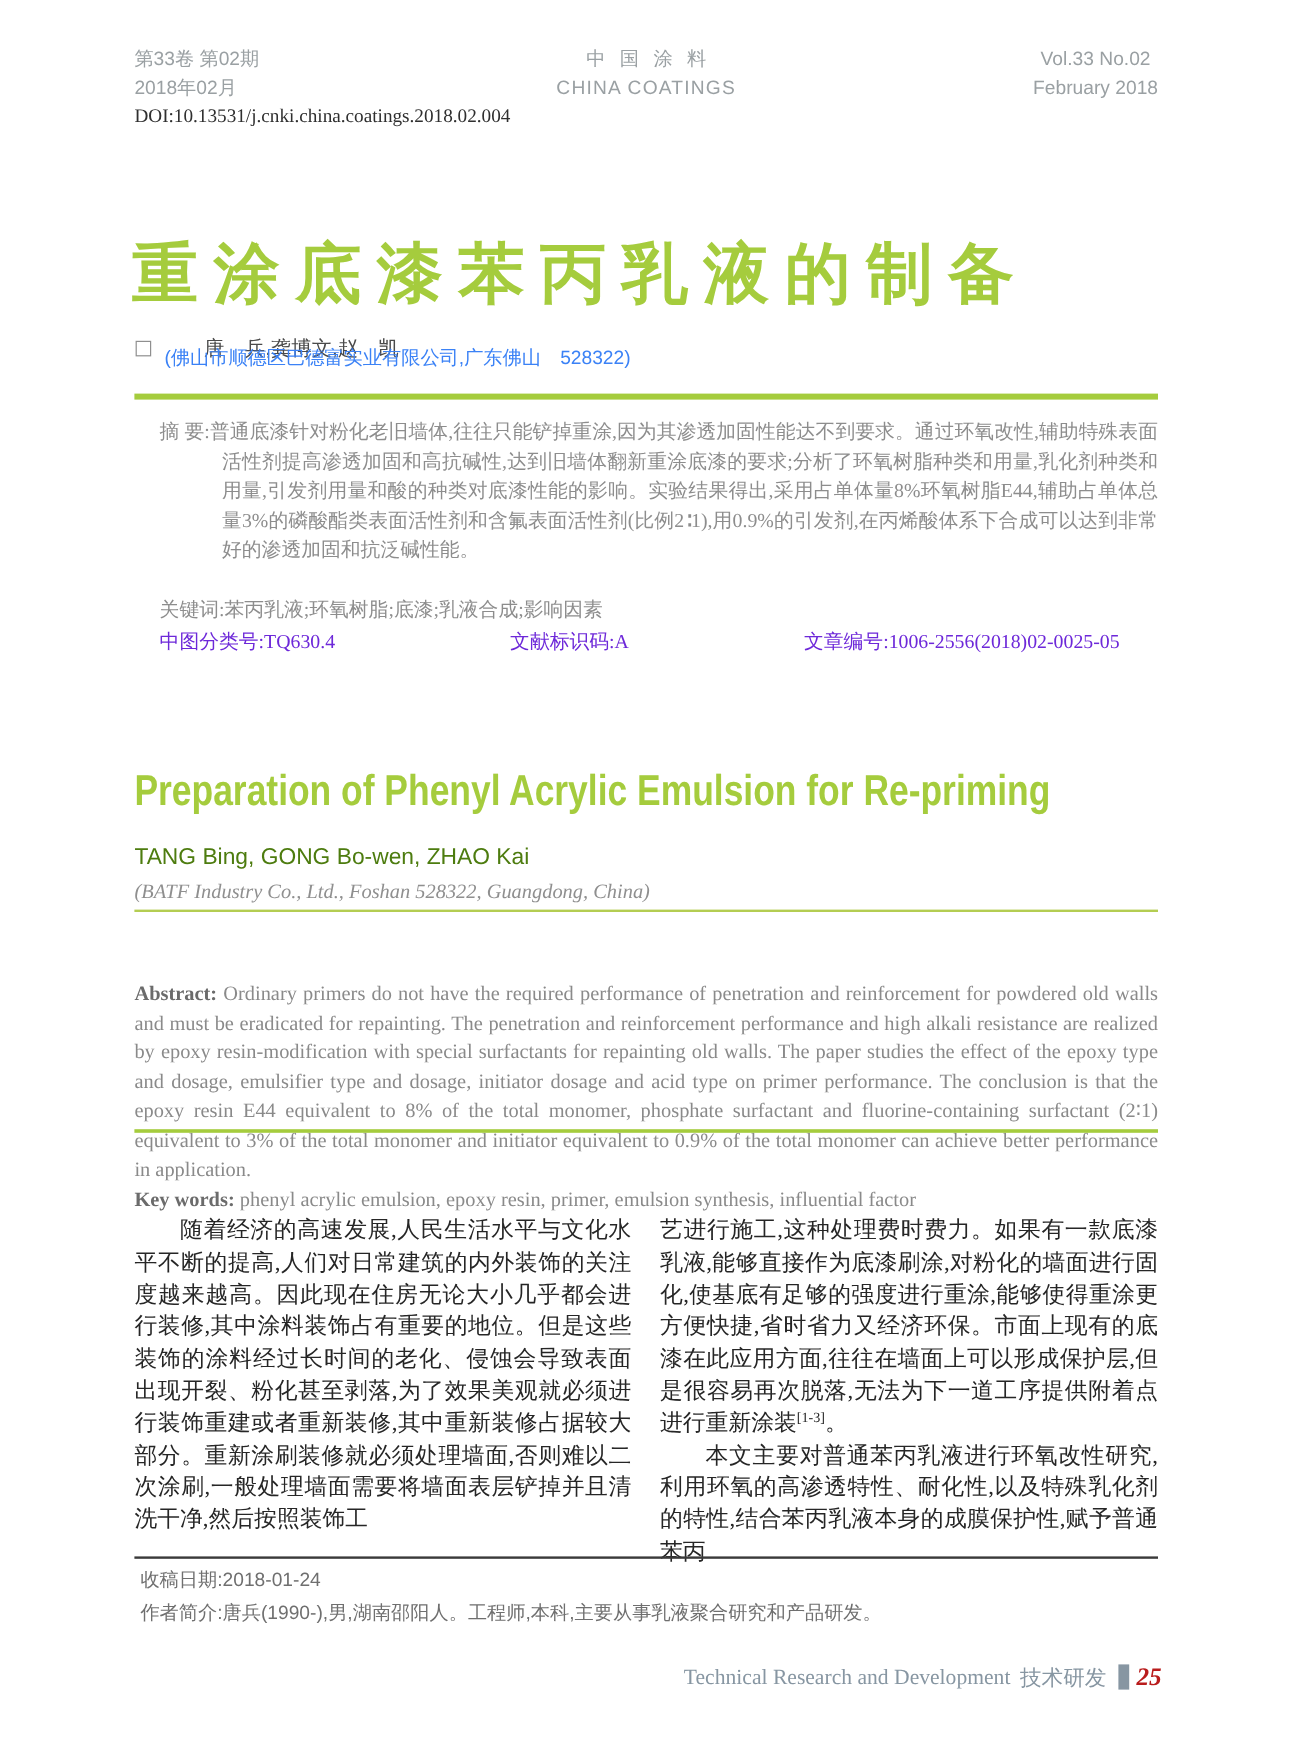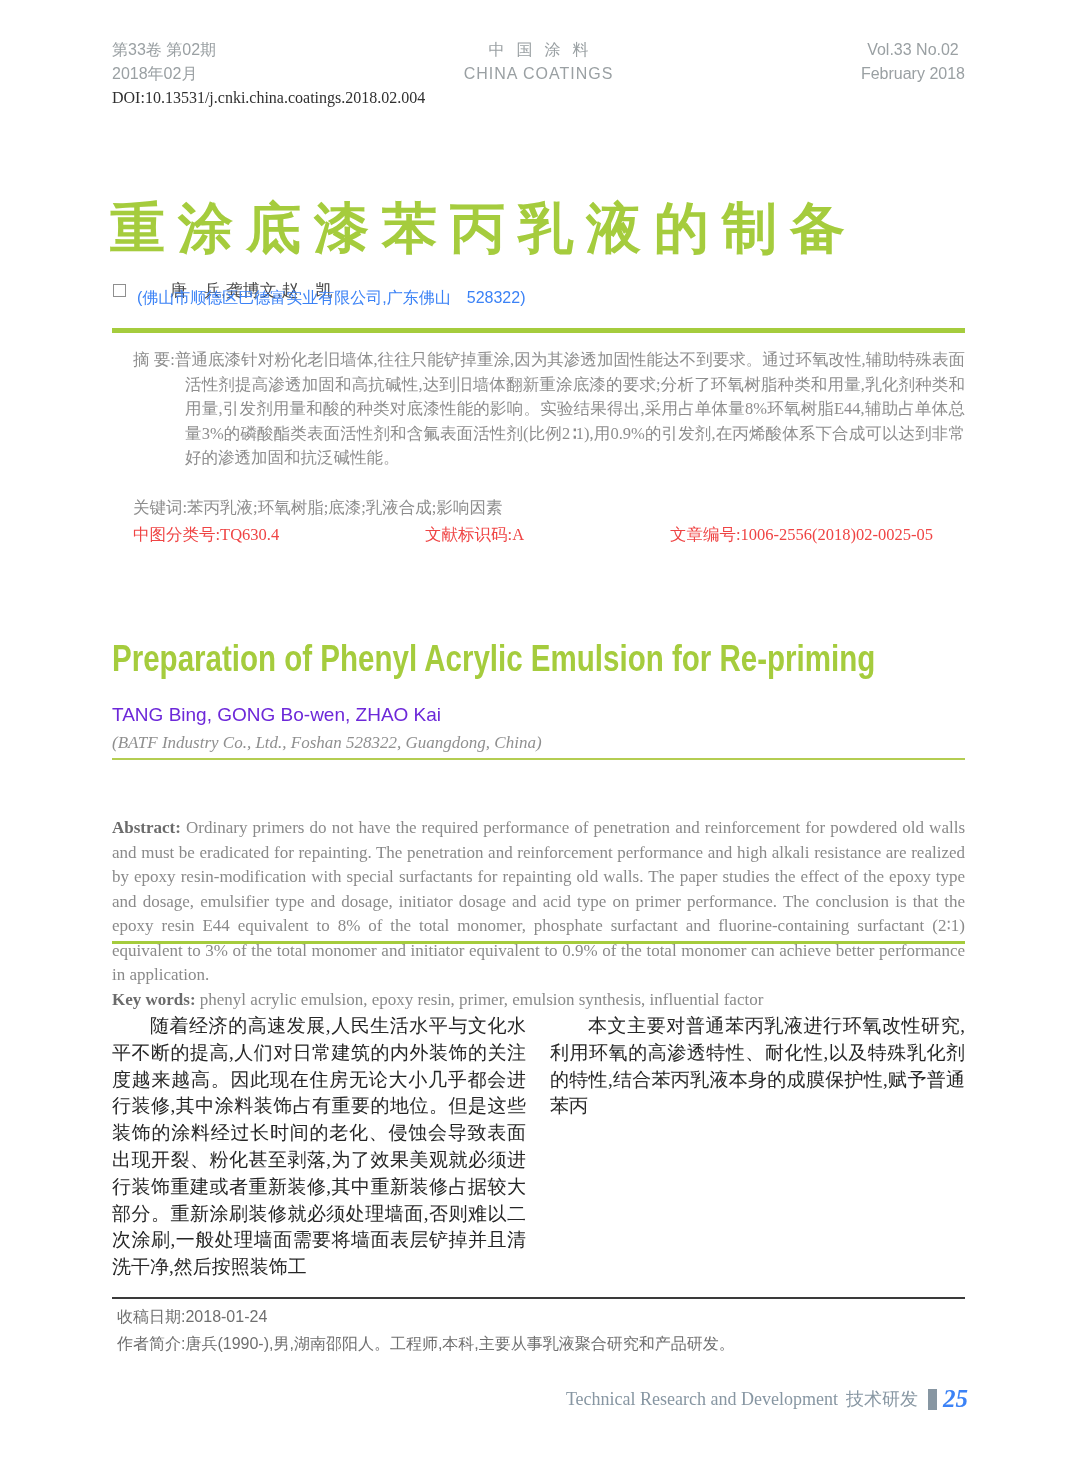--- a/index.html
+++ b/index.html
@@ -32,28 +32,28 @@
   .bar-green { top:328px; left:112px; right:110px; height:5px; background:#a5cc3d; }
 
   
   .abstract-cn { top:348px; left:133px; width:832px; color:#8d8d8d;
     font-size:16.5px; line-height:24.5px; text-align:justify;
     font-family:"Liberation Serif", serif; }
   .abstract-cn p { padding-left:52px; text-indent:-52px; }
   .keywords-cn { top:497px; left:133px; color:#8d8d8d; font-size:16.5px;
     font-family:"Liberation Serif", serif; }
   .class-row { top:524px; left:133px; width:800px; display:flex;
-    justify-content:space-between; color:#ef4444; font-size:16.5px;
+    justify-content:space-between; color:#6d28d9; font-size:16.5px;
     font-family:"Liberation Serif", serif; }
 
   
   .title-en { top:638px; left:112px; white-space:nowrap; color:#a5cc3d;
     font-size:36px; font-weight:bold; transform:scale(0.82,1);
     transform-origin:left center; font-family:"Liberation Sans", sans-serif; }
-  .authors-en { top:704px; left:112px; color:#6d28d9; font-size:19px; }
+  .authors-en { top:704px; left:112px; color:#4d7c0f; font-size:19px; }
   .affil-en { top:733px; left:112px; color:#8f8f8f; font-size:17px;
     font-style:italic; font-family:"Liberation Serif", serif; }
   .line-green-thin { top:758px; left:112px; right:110px; height:2px; background:#b4cd52; }
 
   .abstract-en { top:769px; left:112px; width:853px; color:#8a8a8a;
     font-size:17px; line-height:24.5px; text-align:justify;
     font-family:"Liberation Serif", serif;margin-top:47px; }
   .abstract-en .lbl, .keywords-en .lbl { font-weight:bold; color:#6b6b6b; }
   .keywords-en { margin-top:0; }
   .line-green-2 { top:941px; left:112px; right:110px; height:3px; background:#a5cc3d; }
@@ -71,21 +71,21 @@
   sup.ref { vertical-align:super; font-size:0.62em; line-height:0; }
 
   
   .foot-rule { top:1297px; left:112px; right:110px; height:2px; background:#3a3a3a; }
   .footnote1 { top:1307px; left:117px; color:#6f6f6f; font-size:16px; }
   .footnote2 { top:1334px; left:117px; color:#6f6f6f; font-size:16px; }
   .page-footer { top:1385px; right:107px; display:flex; align-items:center;
     font-family:"Liberation Serif", serif; color:#8796a2; font-size:18px; }
   .page-footer .cn { margin-left:8px; }
   .footer-bar { width:9px; height:21px; background:#8796a2; margin:0 6px 0 10px; }
-  .page-num { font-style:italic; font-weight:bold; font-size:25px; color:#3b82f6; }
+  .page-num { font-style:italic; font-weight:bold; font-size:21px; color:#b91c1c; }
 </style>
 </head>
 <body>
 
 <div class="abs header">
   <div class="h-left">
     <div>第33卷 第02期</div>
     <div>2018年02月</div>
   </div>
   <div class="h-center">
@@ -129,20 +129,21 @@
   <p><span class="lbl">Abstract:</span><span> Ordinary primers do not have the required performance of penetration and reinforcement for powdered old walls and must be eradicated for repainting. The penetration and reinforcement performance and high alkali resistance are realized by epoxy resin-modification with special surfactants for repainting old walls. The paper studies the effect of the epoxy type and dosage, emulsifier type and dosage, initiator dosage and acid type on primer performance. The conclusion is that the epoxy resin E44 equivalent to 8% of the total monomer, phosphate surfactant and fluorine-containing surfactant (2∶1) equivalent to 3% of the total monomer and initiator equivalent to 0.9% of the total monomer can achieve better performance in application.</span></p>
   <p class="keywords-en"><span class="lbl">Key words:</span><span> phenyl acrylic emulsion, epoxy resin, primer, emulsion synthesis, influential factor</span></p>
 </div>
 <div class="abs line-green-2"></div>
 
 <div class="abs col col-left">
   <p class="p-indent">随着经济的高速发展,人民生活水平与文化水平不断的提高,人们对日常建筑的内外装饰的关注度越来越高。因此现在住房无论大小几乎都会进行装修,其中涂料装饰占有重要的地位。但是这些装饰的涂料经过长时间的老化、侵蚀会导致表面出现开裂、粉化甚至剥落,为了效果美观就必须进行装饰重建或者重新装修,其中重新装修占据较大部分。重新涂刷装修就必须处理墙面,否则难以二次涂刷,一般处理墙面需要将墙面表层铲掉并且清洗干净,然后按照装饰工</p>
 </div>
 
 <div class="abs col col-right">
+  <p><span>艺进行施工,这种处理费时费力。如果有一款底漆乳液,能够直接作为底漆刷涂,对粉化的墙面进行固化,使基底有足够的强度进行重涂,能够使得重涂更方便快捷,省时省力又经济环保。市面上现有的底漆在此应用方面,往往在墙面上可以形成保护层,但是很容易再次脱落,无法为下一道工序提供附着点进行重新涂装</span><sup class="ref">[1-3]</sup><span>。</span></p>
   <p class="p-indent">本文主要对普通苯丙乳液进行环氧改性研究,利用环氧的高渗透特性、耐化性,以及特殊乳化剂的特性,结合苯丙乳液本身的成膜保护性,赋予普通苯丙</p>
 </div>
 
 <div class="abs foot-rule"></div>
 <div class="abs footnote1">收稿日期:2018-01-24</div>
 <div class="abs footnote2">作者简介:唐兵(1990-),男,湖南邵阳人。工程师,本科,主要从事乳液聚合研究和产品研发。</div>
 
 <div class="abs page-footer">
   <span>Technical Research and Development</span>
   <span class="cn">技术研发</span>

